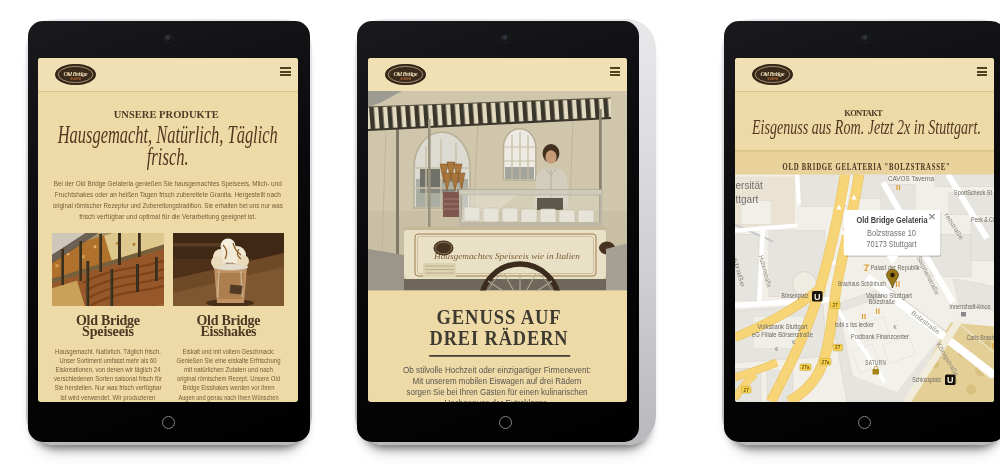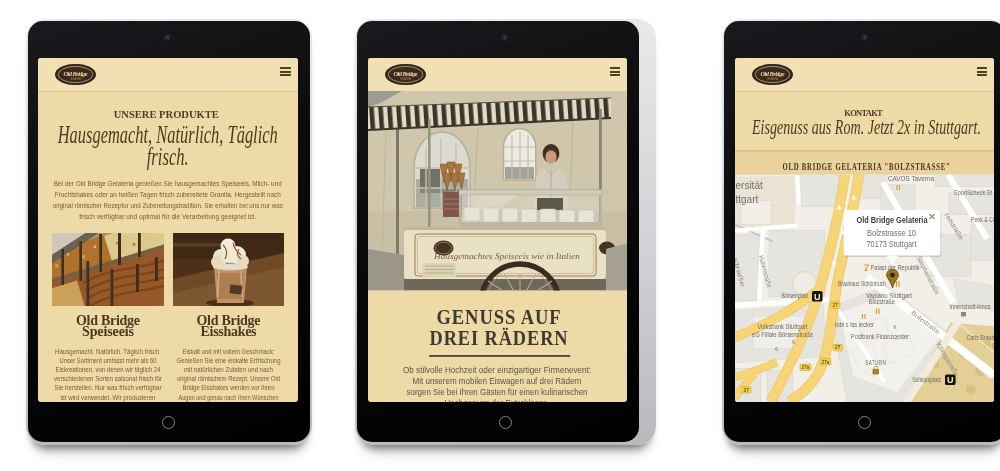--- a/index.html
+++ b/index.html
@@ -1,18 +1,18 @@
 <!DOCTYPE html>
 <html><head>
 <meta charset="utf-8">
 <style>
   html,body{margin:0;padding:0;background:#fff;}
   #stage{position:relative;width:1000px;height:471px;background:#fff;overflow:hidden;
          font-family:"Liberation Sans",sans-serif;}
-  .tablet{position:absolute;top:19px;width:286px;height:426px;border-radius:19px;
+  .tablet{position:absolute;top:19px;width:286px;height:426px;border-radius:29px;
           background:linear-gradient(180deg,#e9e9eb 0%,#cfcfd3 60%,#b9b9bd 100%);
           box-shadow:0 9px 9px -6px rgba(0,0,0,.5), 0 18px 16px -12px rgba(0,0,0,.18);}
   .bezel{position:absolute;left:2px;top:2px;width:282px;height:421px;border-radius:15px;
          background:linear-gradient(160deg,#1a1a1e 0%,#0a0a0c 45%,#000 100%);}
   .cam{position:absolute;left:50%;top:16px;margin-left:-3.5px;width:7px;height:7px;border-radius:50%;
        background:radial-gradient(circle at 40% 35%,#3d4450 0%,#14161a 55%,#000 100%);box-shadow:0 0 0 1px #23262c;}
   .home{position:absolute;left:50%;top:397px;margin-left:-7px;width:11px;height:11px;border-radius:50%;
         border:1.6px solid #83838a;}
   .screen{position:absolute;left:12.5px;top:38.5px;width:259.5px;height:344.5px;border-radius:3px;
           background:#eedaa7;overflow:hidden;}

